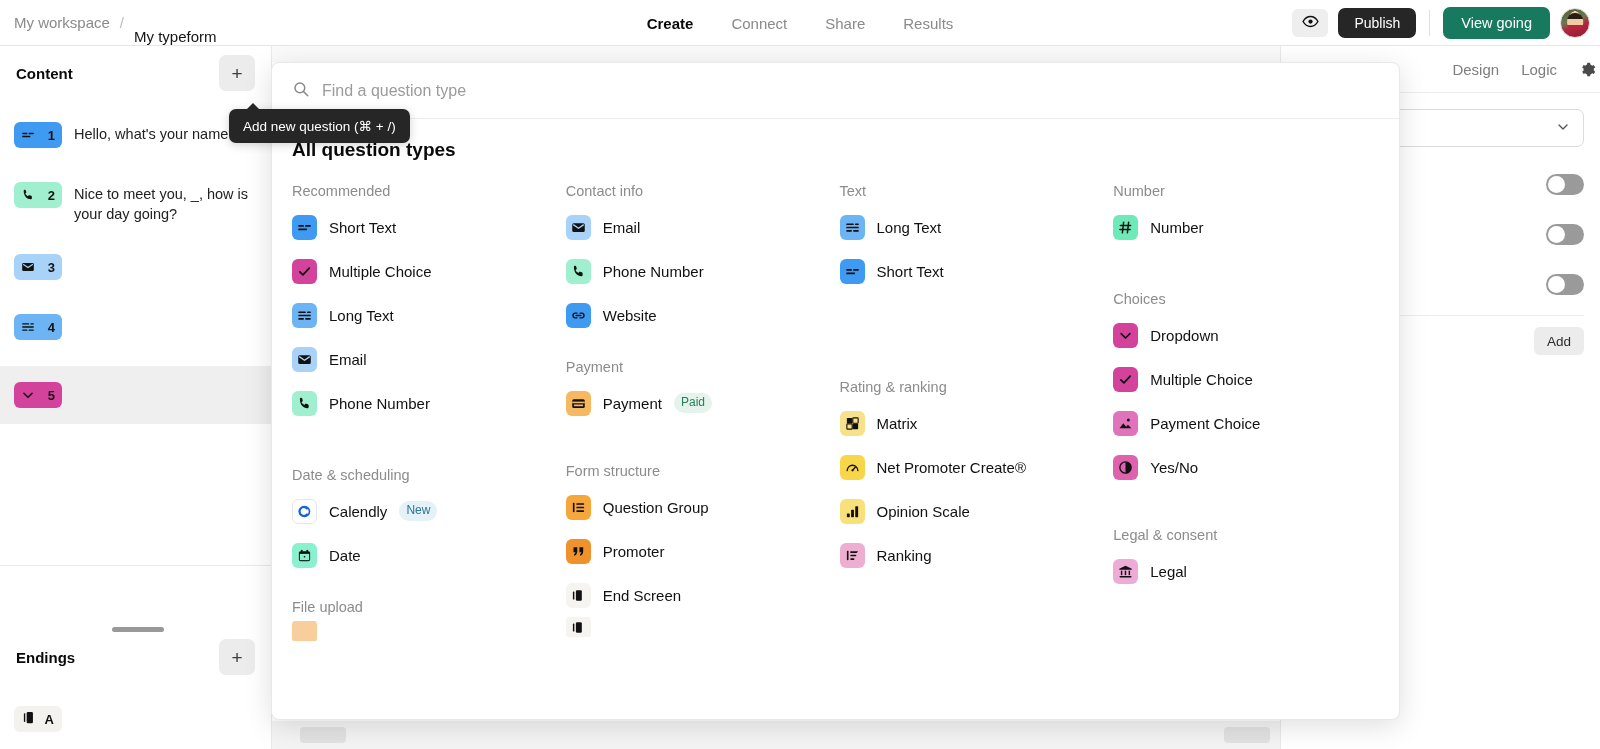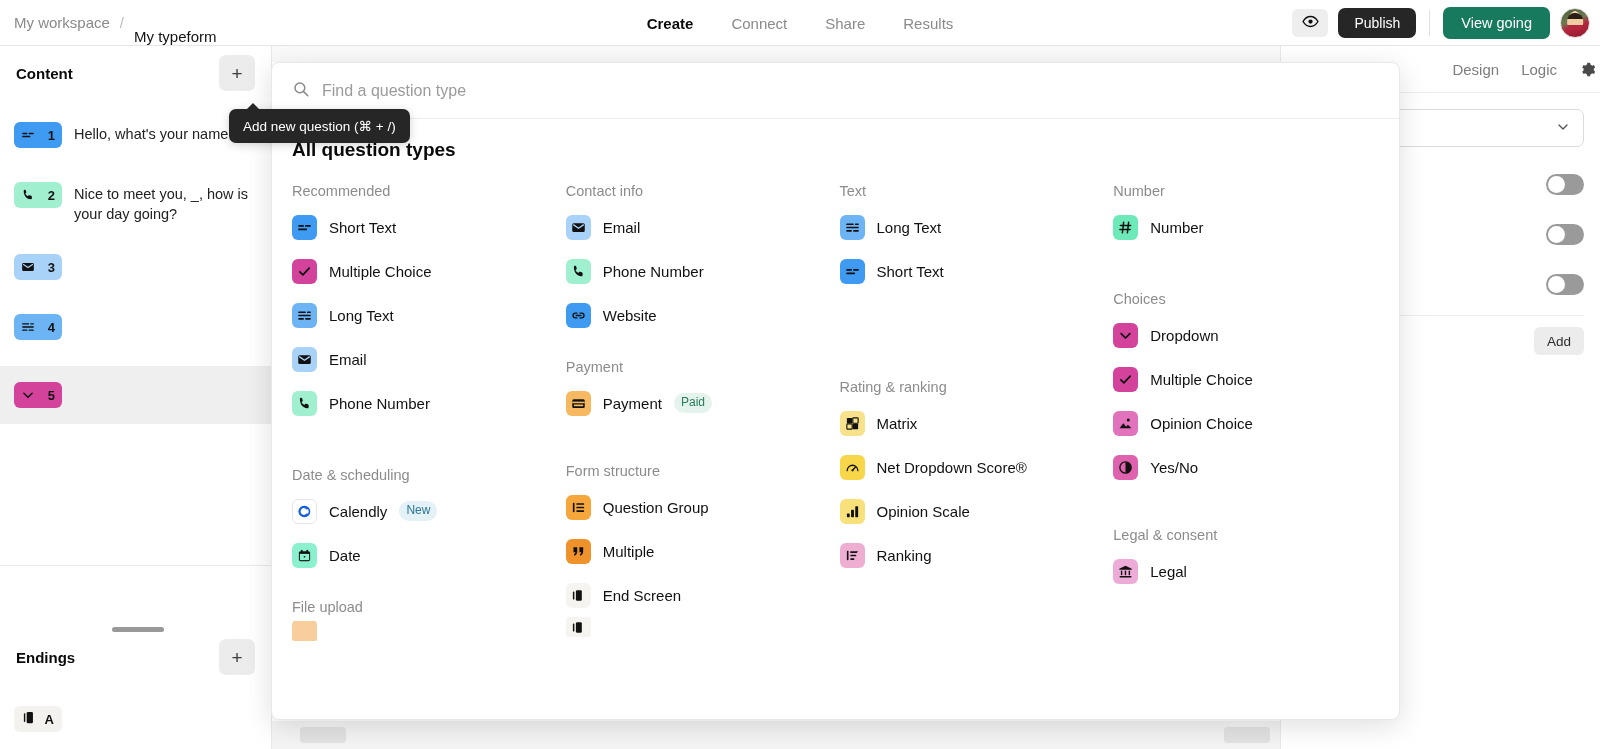--- a/index.html
+++ b/index.html
@@ -576,21 +576,21 @@
               <span class="qt-label">Question Group</span>
             </div>
 
             <div class="qt-item">
               <span class="qt-ico" style="background:#f0922c">
                 <svg width="15" height="15" viewBox="0 0 24 24" fill="#111">
                     <path d="M4 5h6v7c0 3.5-2 5.8-5 6.8V16c1.4-.7 2-1.8 2.1-3H4z"></path>
                     <path d="M13.5 5h6v7c0 3.5-2 5.8-5 6.8V16c1.4-.7 2-1.8 2.1-3h-3.1z"></path>
                   </svg>
               </span>
-              <span class="qt-label">Multiple</span>
+              <span class="qt-label">Promoter</span>
             </div>
 
             <div class="qt-item">
               <span class="qt-ico" style="background:#f5f4f0">
                 <svg width="15" height="15" viewBox="0 0 24 24" fill="#111">
                     <rect x="3" y="5.5" width="2.4" height="13" rx="1"></rect>
                     <rect x="7.8" y="3.5" width="9.5" height="17" rx="2"></rect>
                   </svg>
               </span>
               <span class="qt-label">End Screen</span>
@@ -652,21 +652,21 @@
             </div>
 
             <div class="qt-item">
               <span class="qt-ico" style="background:#f8d64a">
                 <svg width="15" height="15" viewBox="0 0 24 24" fill="none" stroke="#111" stroke-width="2.2" stroke-linecap="round">
                     <path d="M3.5 17a8.5 8.5 0 1117 0"></path>
                     <circle cx="12" cy="16.4" r="1.8" fill="#111" stroke="none"></circle>
                     <path d="M12.8 15.6l3.6-4"></path>
                   </svg>
               </span>
-              <span class="qt-label">Net Dropdown Score®</span>
+              <span class="qt-label">Net Promoter Create®</span>
             </div>
 
             <div class="qt-item">
               <span class="qt-ico" style="background:#f8e07a">
                 <svg width="15" height="15" viewBox="0 0 24 24" fill="#111">
                     <rect x="3" y="15" width="4.6" height="6" rx="1"></rect>
                     <rect x="9.7" y="9" width="4.6" height="12" rx="1"></rect>
                     <rect x="16.4" y="3.5" width="4.6" height="17.5" rx="1"></rect>
                   </svg>
               </span>
@@ -722,21 +722,21 @@
               <span class="qt-label">Multiple Choice</span>
             </div>
 
             <div class="qt-item">
               <span class="qt-ico" style="background:#e073bb">
                 <svg width="15" height="15" viewBox="0 0 24 24" fill="#111">
                     <circle cx="16.5" cy="6.5" r="2.4"></circle>
                     <path d="M2.5 19.5l6-8 4.5 5.6 2.8-3.3 5.7 5.7z"></path>
                   </svg>
               </span>
-              <span class="qt-label">Opinion Choice</span>
+              <span class="qt-label">Payment Choice</span>
             </div>
 
             <div class="qt-item">
               <span class="qt-ico" style="background:#de62ae">
                 <svg width="15" height="15" viewBox="0 0 24 24" fill="none">
                     <circle cx="12" cy="12" r="9" stroke="#111" stroke-width="2.2"></circle>
                     <path d="M12 3a9 9 0 010 18z" fill="#111"></path>
                   </svg>
               </span>
               <span class="qt-label">Yes/No</span>

